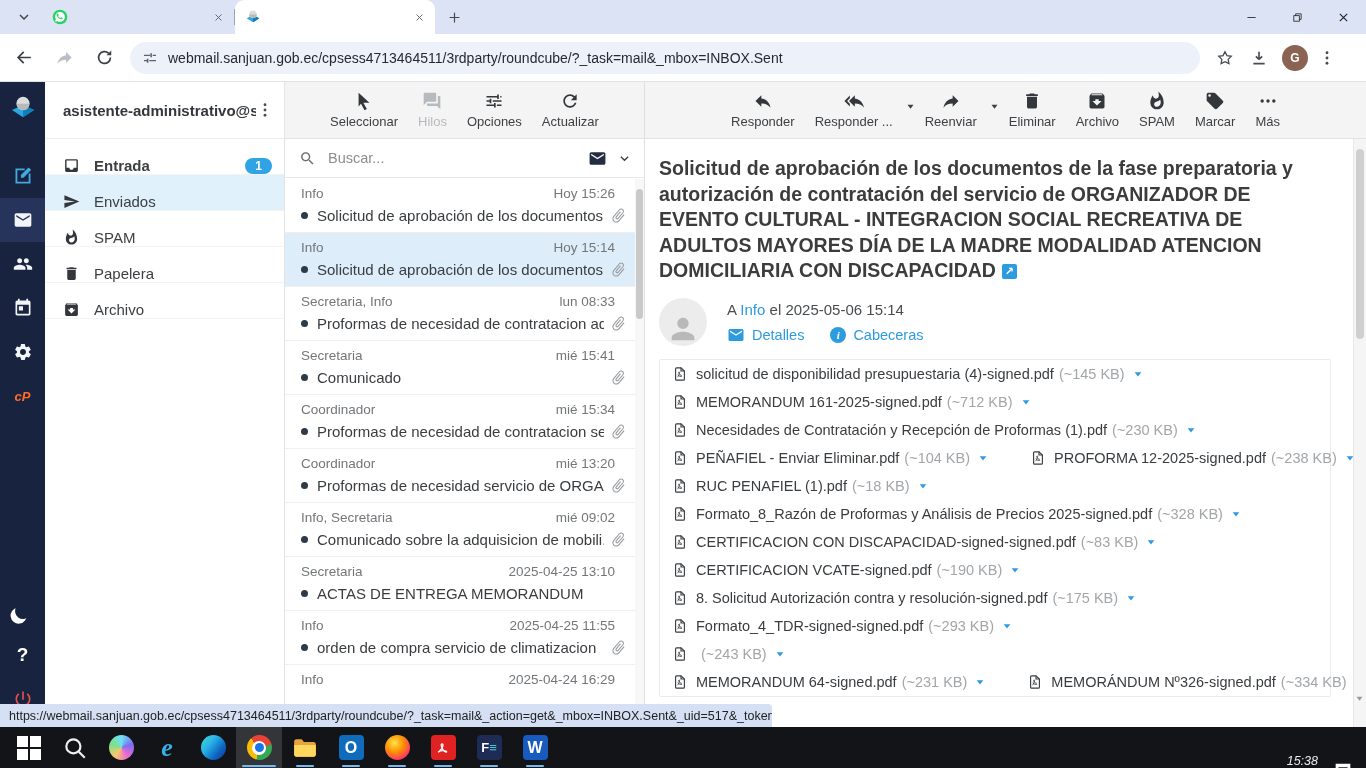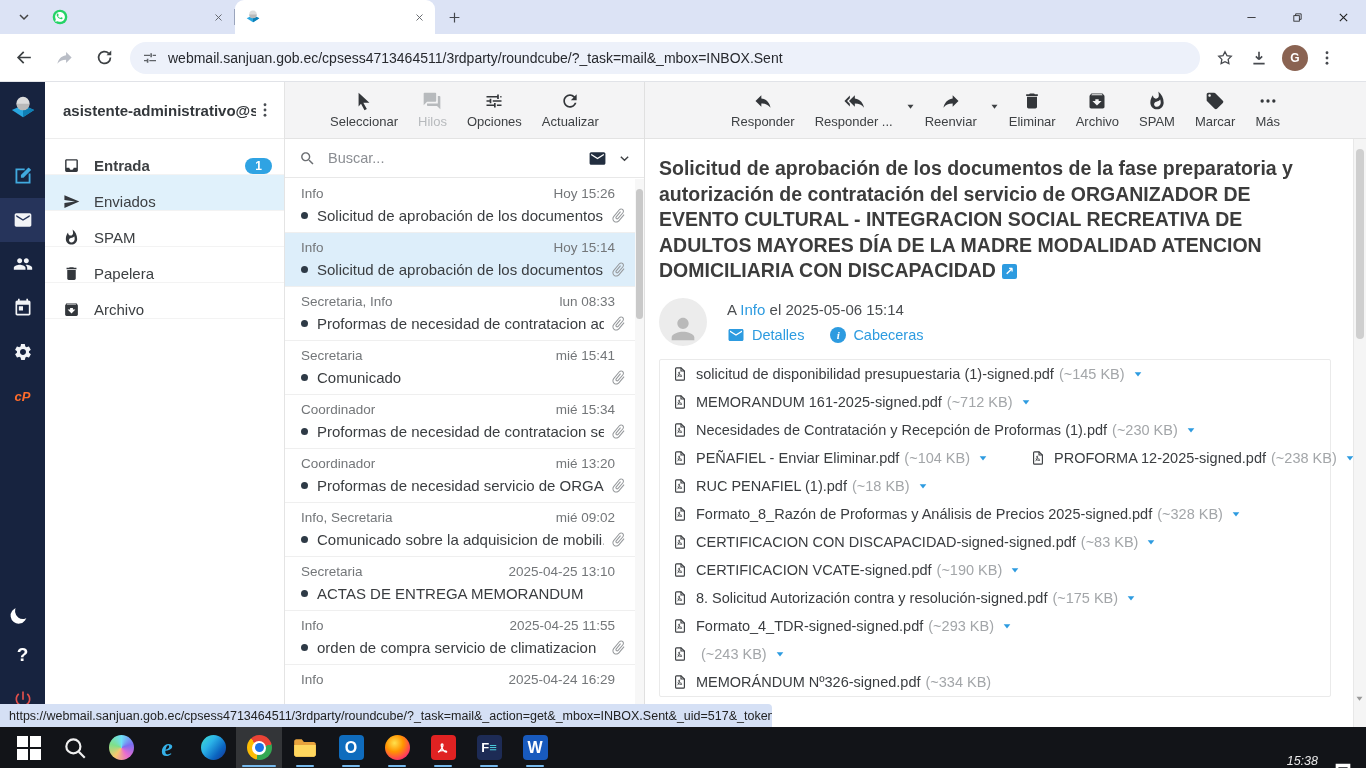--- a/index.html
+++ b/index.html
@@ -747,21 +747,21 @@
       <div class="atts-box">
           <div class="att-row">
             <span class="att">
               <span class="ic pdf-ic">
                 <svg viewBox="0 0 24 24" fill="none" stroke="currentColor" stroke-width="1.7">
                   <path d="M13.5 2.8H6.8c-.8 0-1.4.6-1.4 1.4v15.6c0 .8.6 1.4 1.4 1.4h10.4c.8 0 1.4-.6 1.4-1.4V7.5z"></path>
                   <path d="M13.5 2.8v4.7h5.1"></path>
                   <path stroke-width="1.3" d="M8.5 13.2c1.5 2.2 5 2.6 6.6 2.2M8.2 16.8c1.2-1 3.2-5.3 3.2-7.1 0-1.1-1.3-1.1-1.4 0-.1 1.5 2.3 4 4.6 4.4"></path>
                 </svg>
               </span>
-              <span class="att-name">solicitud de disponibilidad presupuestaria (1)-signed.pdf</span>
+              <span class="att-name">solicitud de disponibilidad presupuestaria (4)-signed.pdf</span>
               <span class="att-size">(~145 KB)</span>
               <span class="ic caret">
                 <svg viewBox="0 0 24 24" fill="currentColor">
                   <path d="M4 7.5h16L12 18z"></path>
                 </svg>
               </span>
             </span>
           </div>
           <div class="att-row">
             <span class="att">
@@ -952,20 +952,36 @@
               </span>
               <span class="att-size">(~243 KB)</span>
               <span class="ic caret">
                 <svg viewBox="0 0 24 24" fill="currentColor">
                   <path d="M4 7.5h16L12 18z"></path>
                 </svg>
               </span>
             </span>
           </div>
           <div class="att-row">
+            <span class="att">
+              <span class="ic pdf-ic">
+                <svg viewBox="0 0 24 24" fill="none" stroke="currentColor" stroke-width="1.7">
+                  <path d="M13.5 2.8H6.8c-.8 0-1.4.6-1.4 1.4v15.6c0 .8.6 1.4 1.4 1.4h10.4c.8 0 1.4-.6 1.4-1.4V7.5z"></path>
+                  <path d="M13.5 2.8v4.7h5.1"></path>
+                  <path stroke-width="1.3" d="M8.5 13.2c1.5 2.2 5 2.6 6.6 2.2M8.2 16.8c1.2-1 3.2-5.3 3.2-7.1 0-1.1-1.3-1.1-1.4 0-.1 1.5 2.3 4 4.6 4.4"></path>
+                </svg>
+              </span>
+              <span class="att-name">MEMORANDUM 64-signed.pdf</span>
+              <span class="att-size">(~231 KB)</span>
+              <span class="ic caret">
+                <svg viewBox="0 0 24 24" fill="currentColor">
+                  <path d="M4 7.5h16L12 18z"></path>
+                </svg>
+              </span>
+            </span>
             <span class="att">
               <span class="ic pdf-ic">
                 <svg viewBox="0 0 24 24" fill="none" stroke="currentColor" stroke-width="1.7">
                   <path d="M13.5 2.8H6.8c-.8 0-1.4.6-1.4 1.4v15.6c0 .8.6 1.4 1.4 1.4h10.4c.8 0 1.4-.6 1.4-1.4V7.5z"></path>
                   <path d="M13.5 2.8v4.7h5.1"></path>
                   <path stroke-width="1.3" d="M8.5 13.2c1.5 2.2 5 2.6 6.6 2.2M8.2 16.8c1.2-1 3.2-5.3 3.2-7.1 0-1.1-1.3-1.1-1.4 0-.1 1.5 2.3 4 4.6 4.4"></path>
                 </svg>
               </span>
               <span class="att-name">MEMORÁNDUM Nº326-signed.pdf</span>
               <span class="att-size">(~334 KB)</span>

